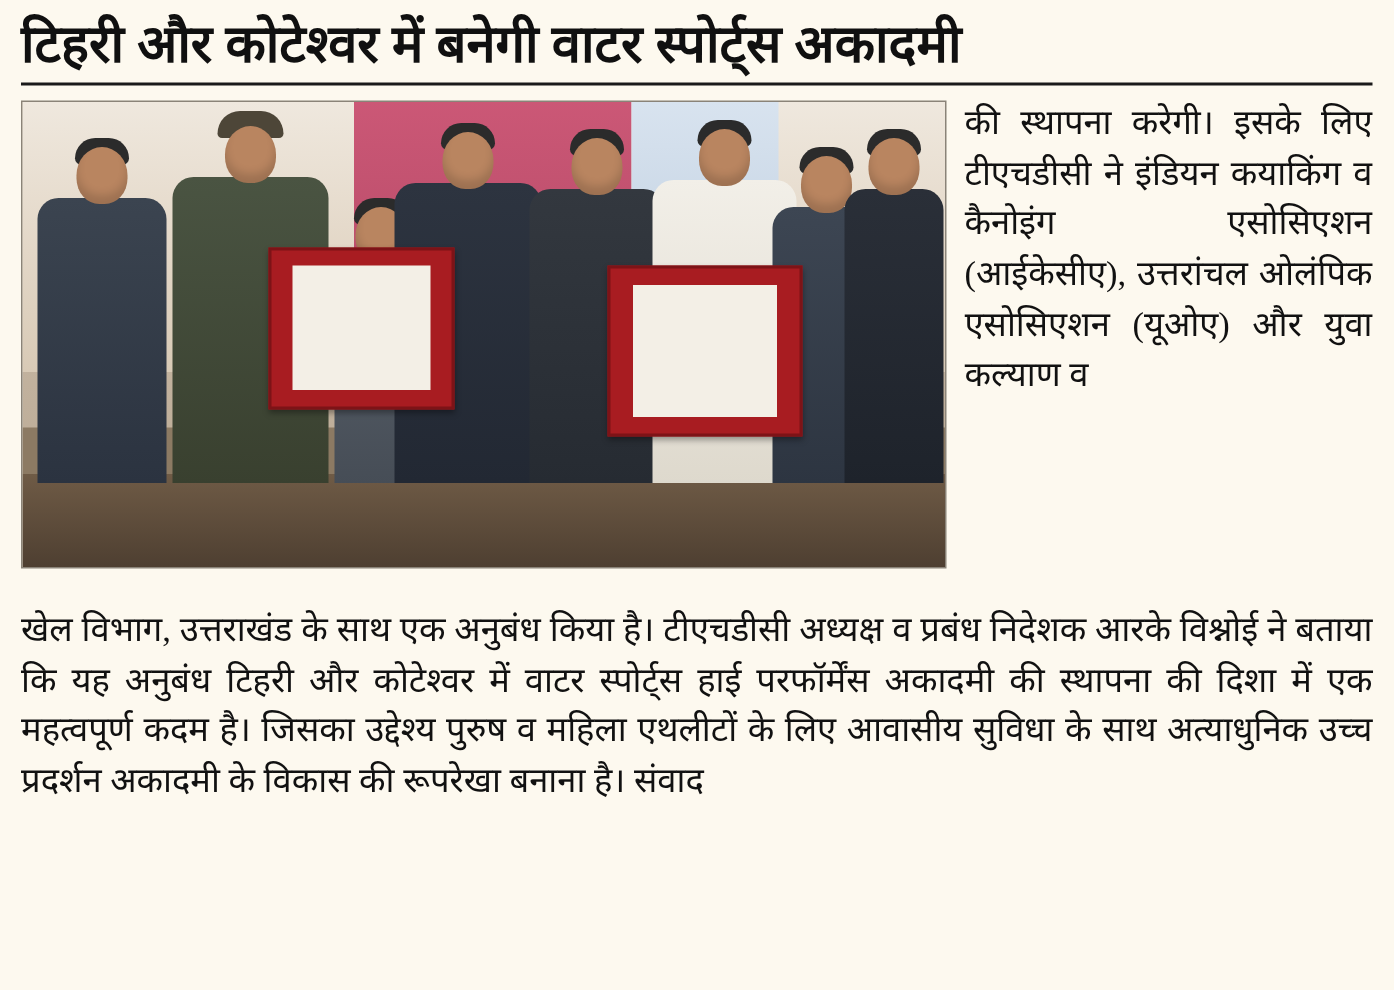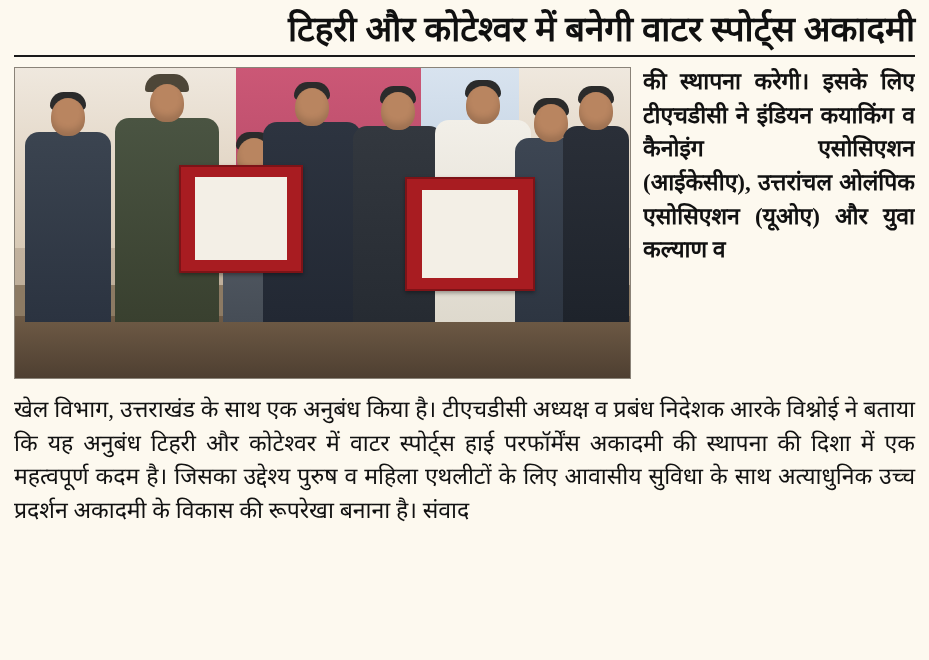--- a/index.html
+++ b/index.html
@@ -21,40 +21,39 @@
     box-sizing: border-box;
     padding: 8px 14px 6px 14px;
   }
   .headline {
     font-family: "Liberation Serif", serif;
     font-size: 35px;
     font-weight: bold;
     color: #101010;
     line-height: 1.12;
     letter-spacing: 0px;
-    text-align: right;
+    text-align: left;
     padding: 2px 0 4px 0;
     white-space: nowrap;
   }
   .rule {
     border: none;
     border-top: 2px solid #1a1a1a;
     margin: 2px 0 8px 0;
   }
   .lead {
     font-size: 23px;
     line-height: 1.42;
     color: #111;
     text-align: justify;
     margin: 0 0 4px 0;
   }
   .media-row {
     display: block;
     overflow: hidden;
-    font-weight: bold;
   }
   .photo {
     float: left;
     width: 615px;
     height: 310px;
     margin: 2px 12px 6px 0;
     border: 1px solid #8a8378;
     position: relative;
     overflow: hidden;
     background: linear-gradient(#cdbfae, #b9a892);
@@ -120,21 +119,21 @@
     left: 12%; top: 10%;
     width: 76%; height: 80%;
     background: #f3efe6;
   }
   .body-text {
     clear: both;
     font-size: 23px;
     line-height: 1.46;
     color: #111;
     text-align: justify;
-    margin-top: 8px;
+    margin-top: 18px;
   }
   .side-col {
     overflow: hidden;
     font-size: 23px;
     line-height: 1.46;
     color: #111;
     text-align: justify;
   }
   .side-col p { margin: 0; }
 </style>

